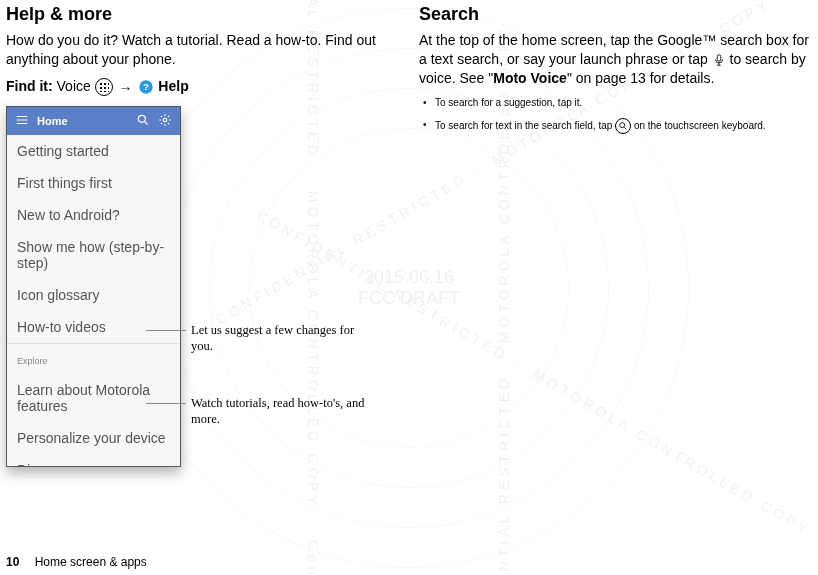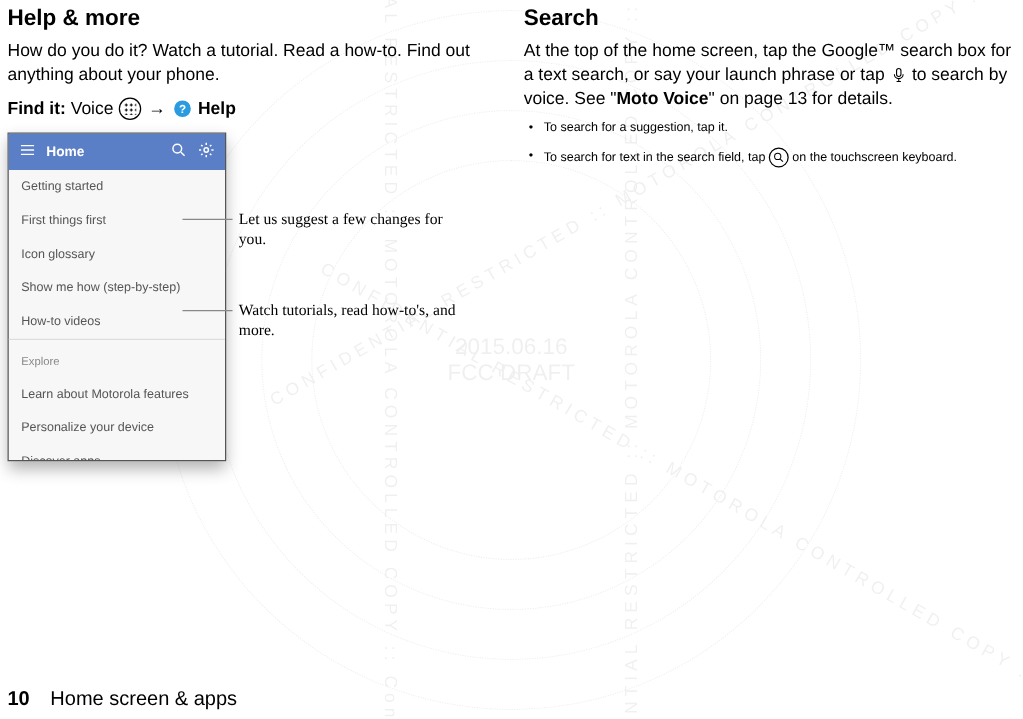--- a/index.html
+++ b/index.html
@@ -100,21 +100,21 @@
   }
   .bullets li::before {
     content: "•";
     position: absolute;
     left: 0; top: 0;
   }
   .tip { font-size:14px; margin-top:6px; padding-left:16px;}
   
   .phone-wrap {
     display: flex;
-    align-items: center;
+    align-items: flex-end;
     gap: 10px;
     margin-top: 6px;
   }
   .phone {
     width: 175px;
     border: 1px solid #555;
     background: #f7f7f7;
     box-shadow: 0 6px 12px rgba(0,0,0,0.3);
     font-size: 10px;
     position: relative;
@@ -128,21 +128,21 @@
     padding: 6px 8px;
     font-weight: bold;
     font-size: 11px;
   }
   .phone-header .spacer { flex:1; }
   .phone-header svg { width: 14px; height:14px; fill:#fff; }
   .phone-list-item, .phone-section-label {
     padding: 8px 10px;
     border-bottom: 0;
     color: #555;
-    font-size: 10px;
+    font-size: 14px;
   }
   .phone-section-label { color:#888; font-size:9px; padding-top:12px; }
   .phone-divider { border-top:1px solid #ddd; margin:0 0; }
   
   .callout {
     position: relative;
     font-size: 12.5px;
     color: #000;
     line-height: 1.3;
     margin-bottom: 40px;
@@ -150,21 +150,21 @@
   .callout-line {
     position: absolute;
     background: #888;
     height: 1px;
   }
   .callouts { width: 180px; padding-top:4px;font-family:Liberation Serif, serif; }
   
   .footer {
     position: absolute;
     bottom: 6px; left: 6px;
-    font-size: 16px;
+    font-size: 12px;
     z-index: 1;
   }
   .footer .pagenum { font-weight: bold; margin-right: 12px; }
 </style>
 </head>
 <body>
 
 <div class="watermark">
   <div class="ring" style="width:560px;height:560px"></div>
   <div class="ring" style="width:480px;height:480px"></div>
@@ -218,22 +218,23 @@
           </span>
           <span>
             <svg viewBox="0 0 24 24">
                 <circle cx="12" cy="12" r="3" fill="none" stroke="#fff" stroke-width="2"></circle>
                 <path d="M12 2v3M12 19v3M2 12h3M19 12h3M5 5l2 2M17 17l2 2M5 19l2-2M17 7l2-2" stroke="#fff" stroke-width="2"></path>
               </svg>
           </span>
         </div>
         <div class="phone-list-item">Getting started</div>
         <div class="phone-list-item">First things first</div>
+        <div class="phone-list-item">New to Android?</div>
+        <div class="phone-list-item">Show me how (step-by-step)</div>
         <div class="phone-list-item">Icon glossary</div>
-        <div class="phone-list-item">Show me how (step-by-step)</div>
         <div class="phone-list-item">How-to videos</div>
         <div class="phone-divider"></div>
         <div class="phone-section-label">Explore</div>
         <div class="phone-list-item">Learn about Motorola features</div>
         <div class="phone-list-item">Personalize your device</div>
         <div class="phone-list-item" style="padding-bottom:2px;overflow:hidden;height:12px">Discover apps</div>
       </div>
 
       <div class="callouts">
         <div class="callout">

